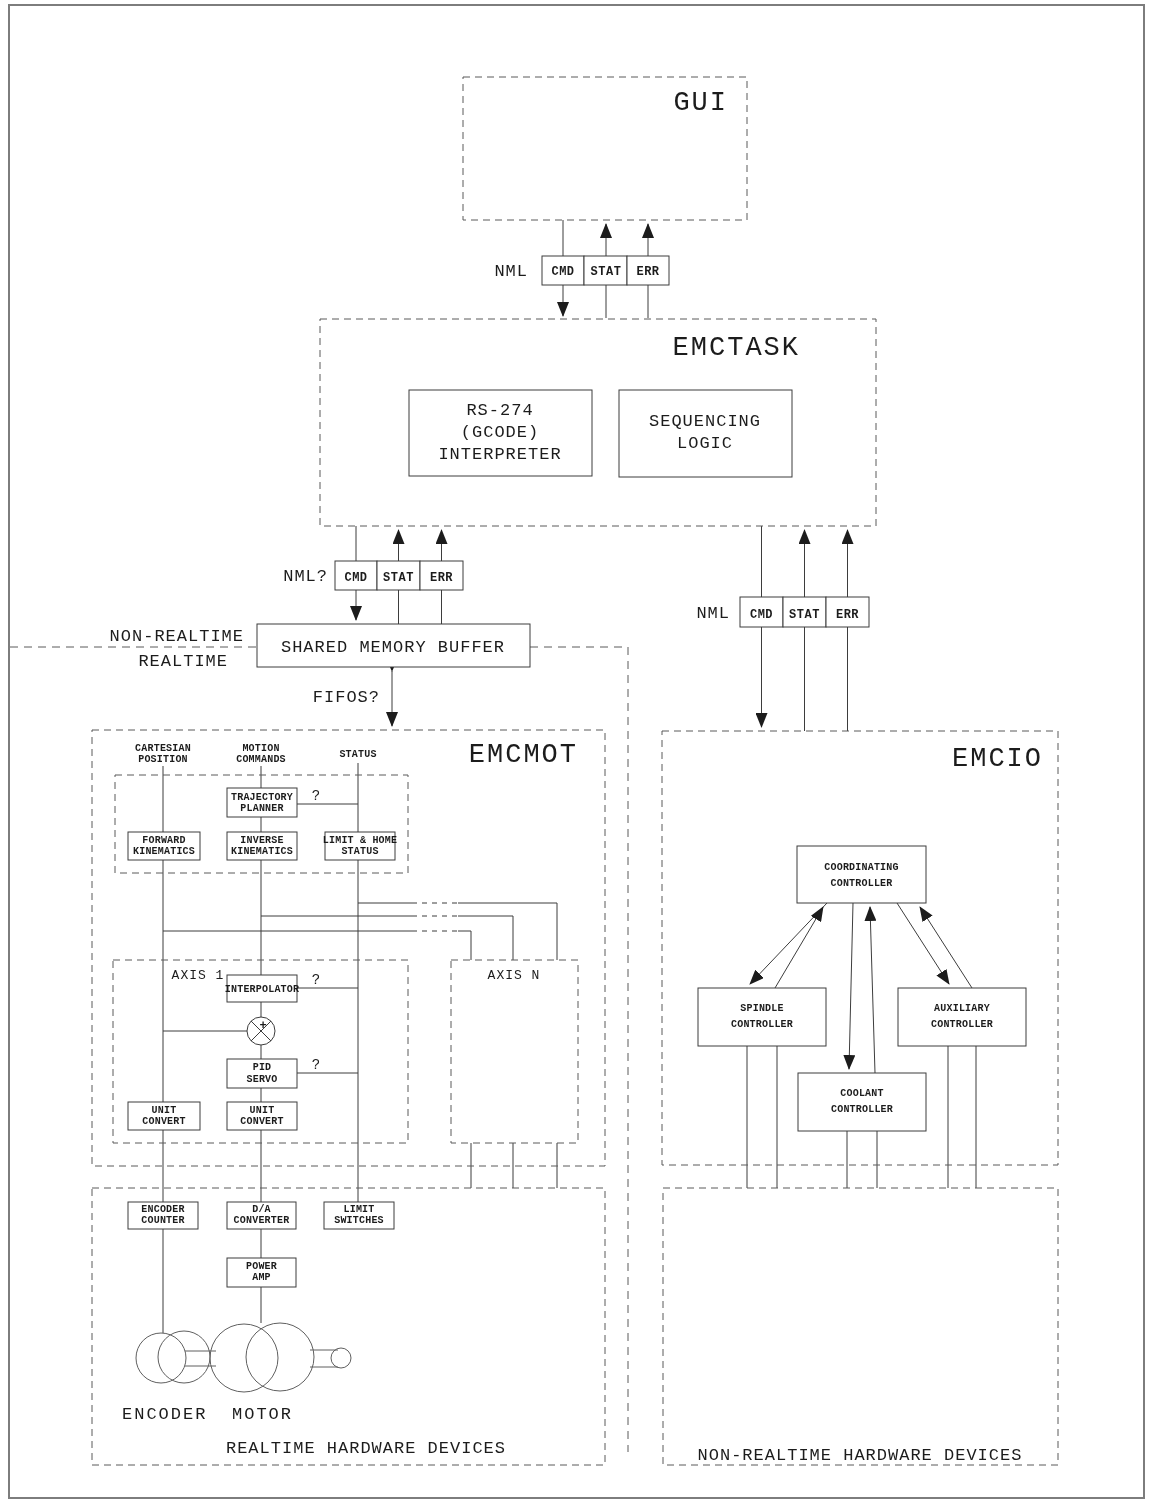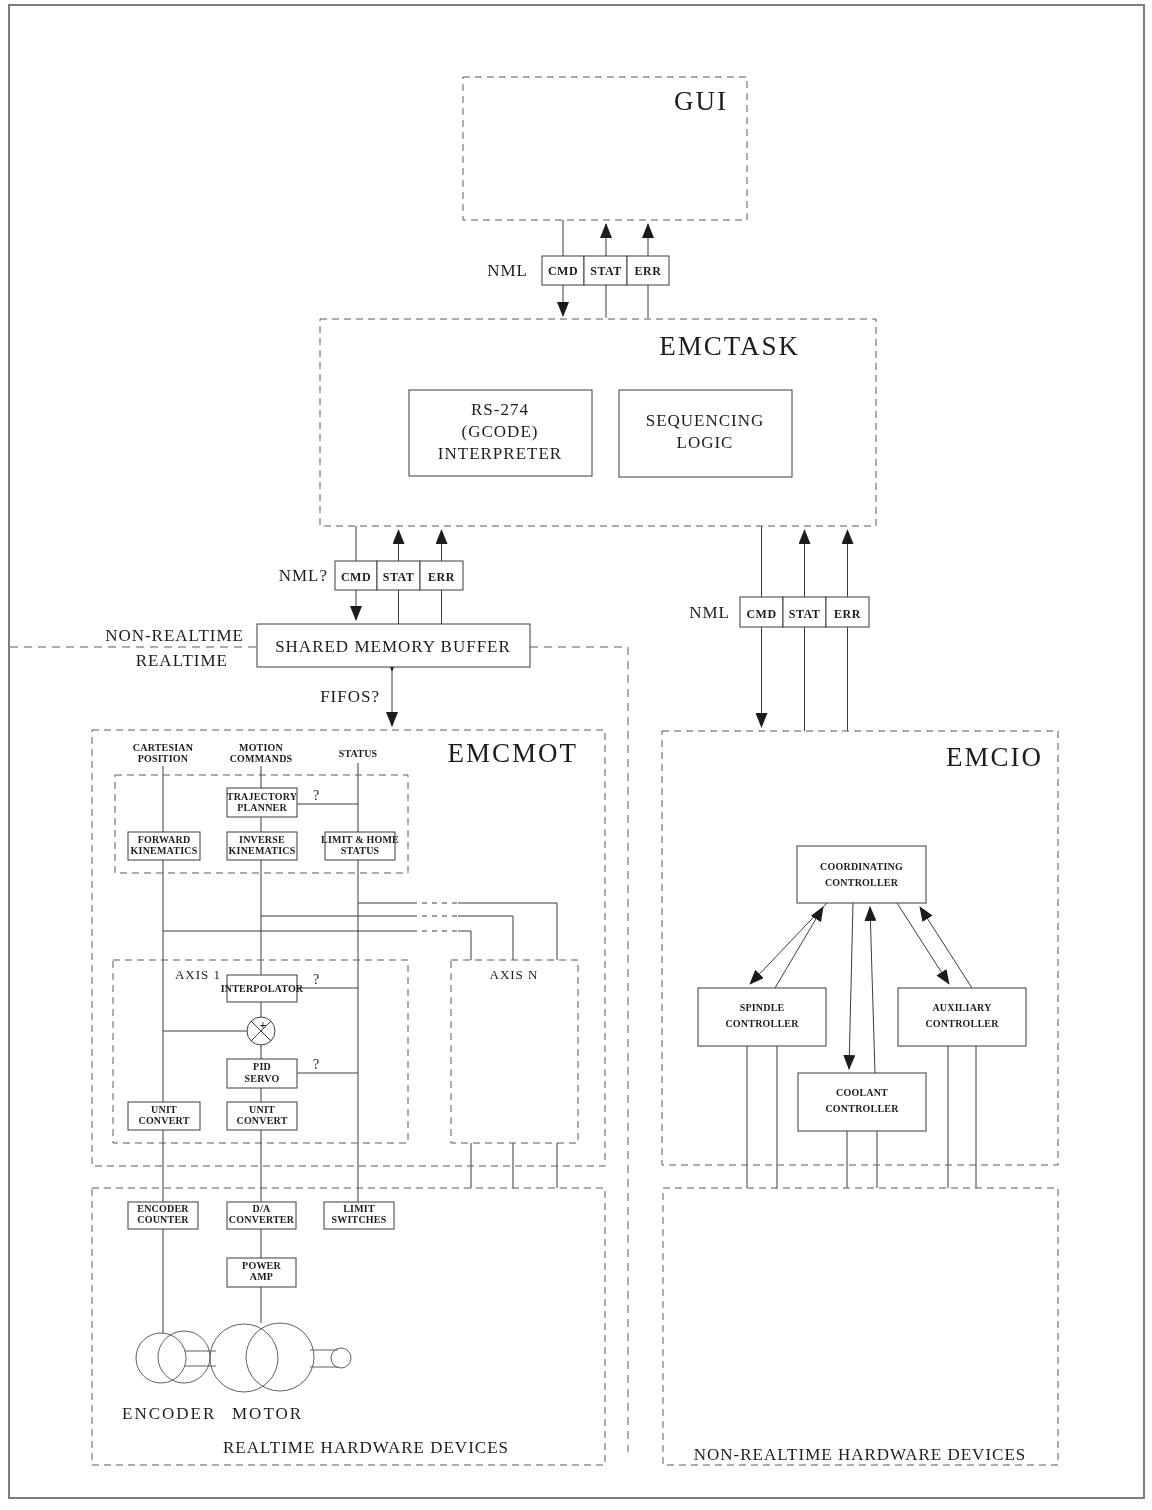--- a/index.html
+++ b/index.html
@@ -1,17 +1,17 @@
 <!DOCTYPE html>
 <html><head>
 <meta charset="utf-8">
 <style>
   html,body { margin:0; padding:0; background:#ffffff; }
   .stage { position:relative; width:1152px; height:1510px; background:#ffffff;
-           font-family:Liberation Serif, serif; }
+           font-family:Liberation Mono, monospace; }
   svg text { fill:#1c1c1c; }
   .t-title { font-size:27px; letter-spacing:2px; }
   .t-med   { font-size:17px; letter-spacing:1px; }
   .t-cell  { font-size:12px; font-weight:700; letter-spacing:0.5px; }
   .t-s     { font-size:10px; font-weight:700; letter-spacing:0.2px; }
   .t-axis  { font-size:13px; letter-spacing:1px; }
   .t-q     { font-size:14px; }
   .t-hw    { font-size:17px; letter-spacing:2px; }
   .t-plus  { font-size:12px; font-weight:700; }
   .ln      { stroke:#3d3d3d; stroke-width:1; fill:none; }

